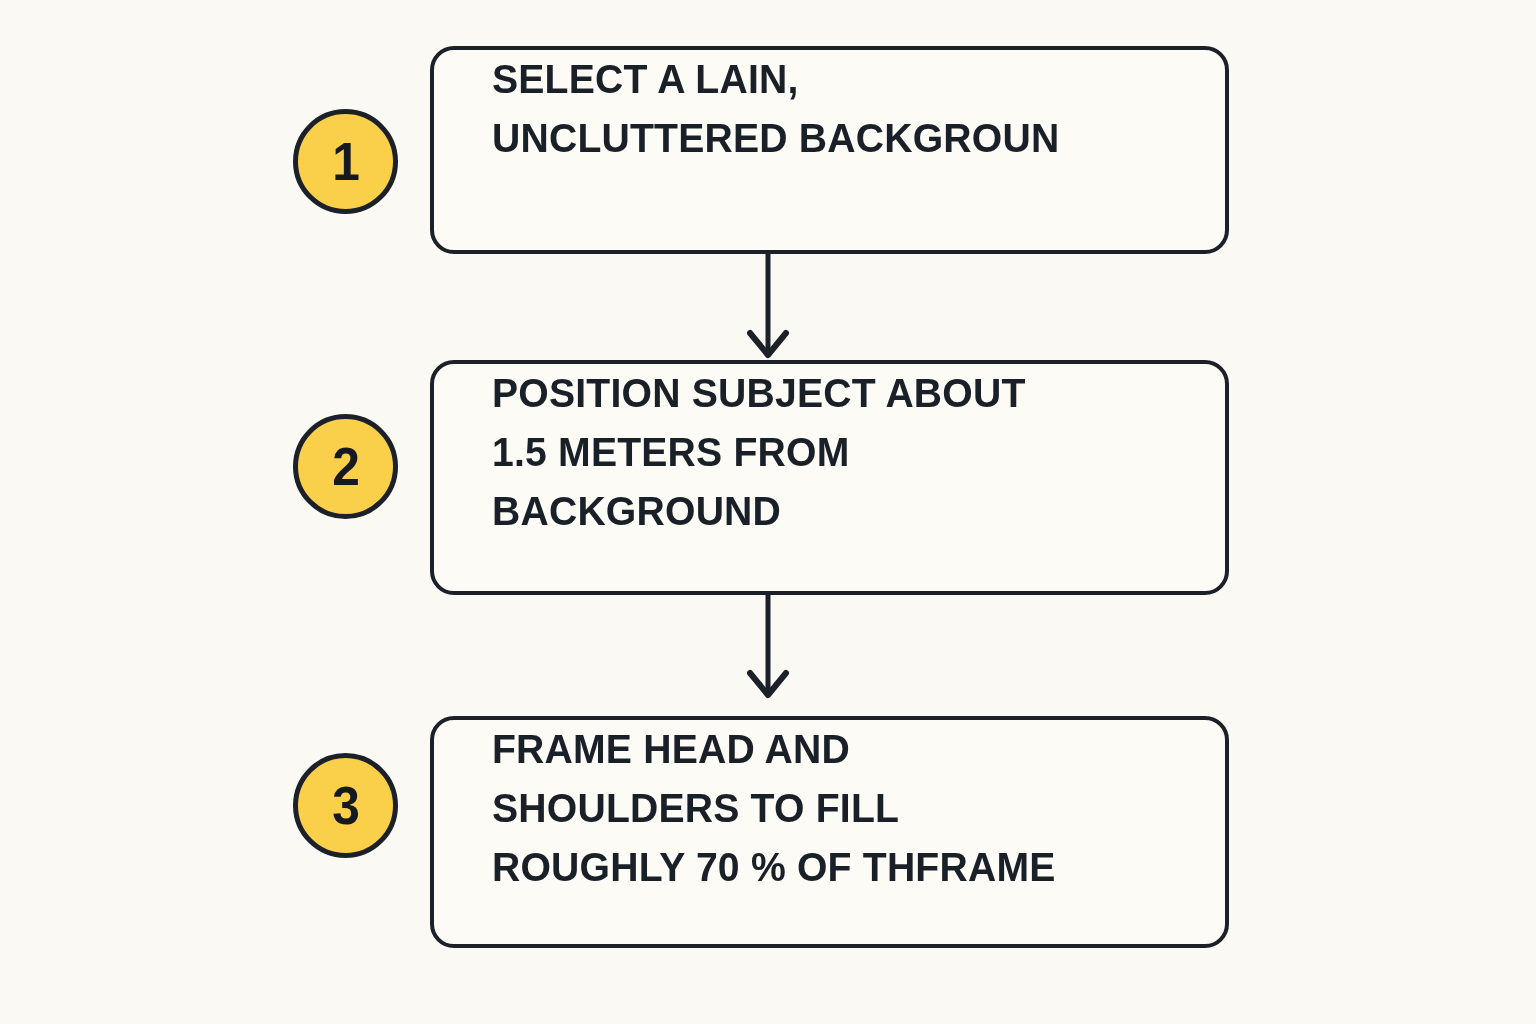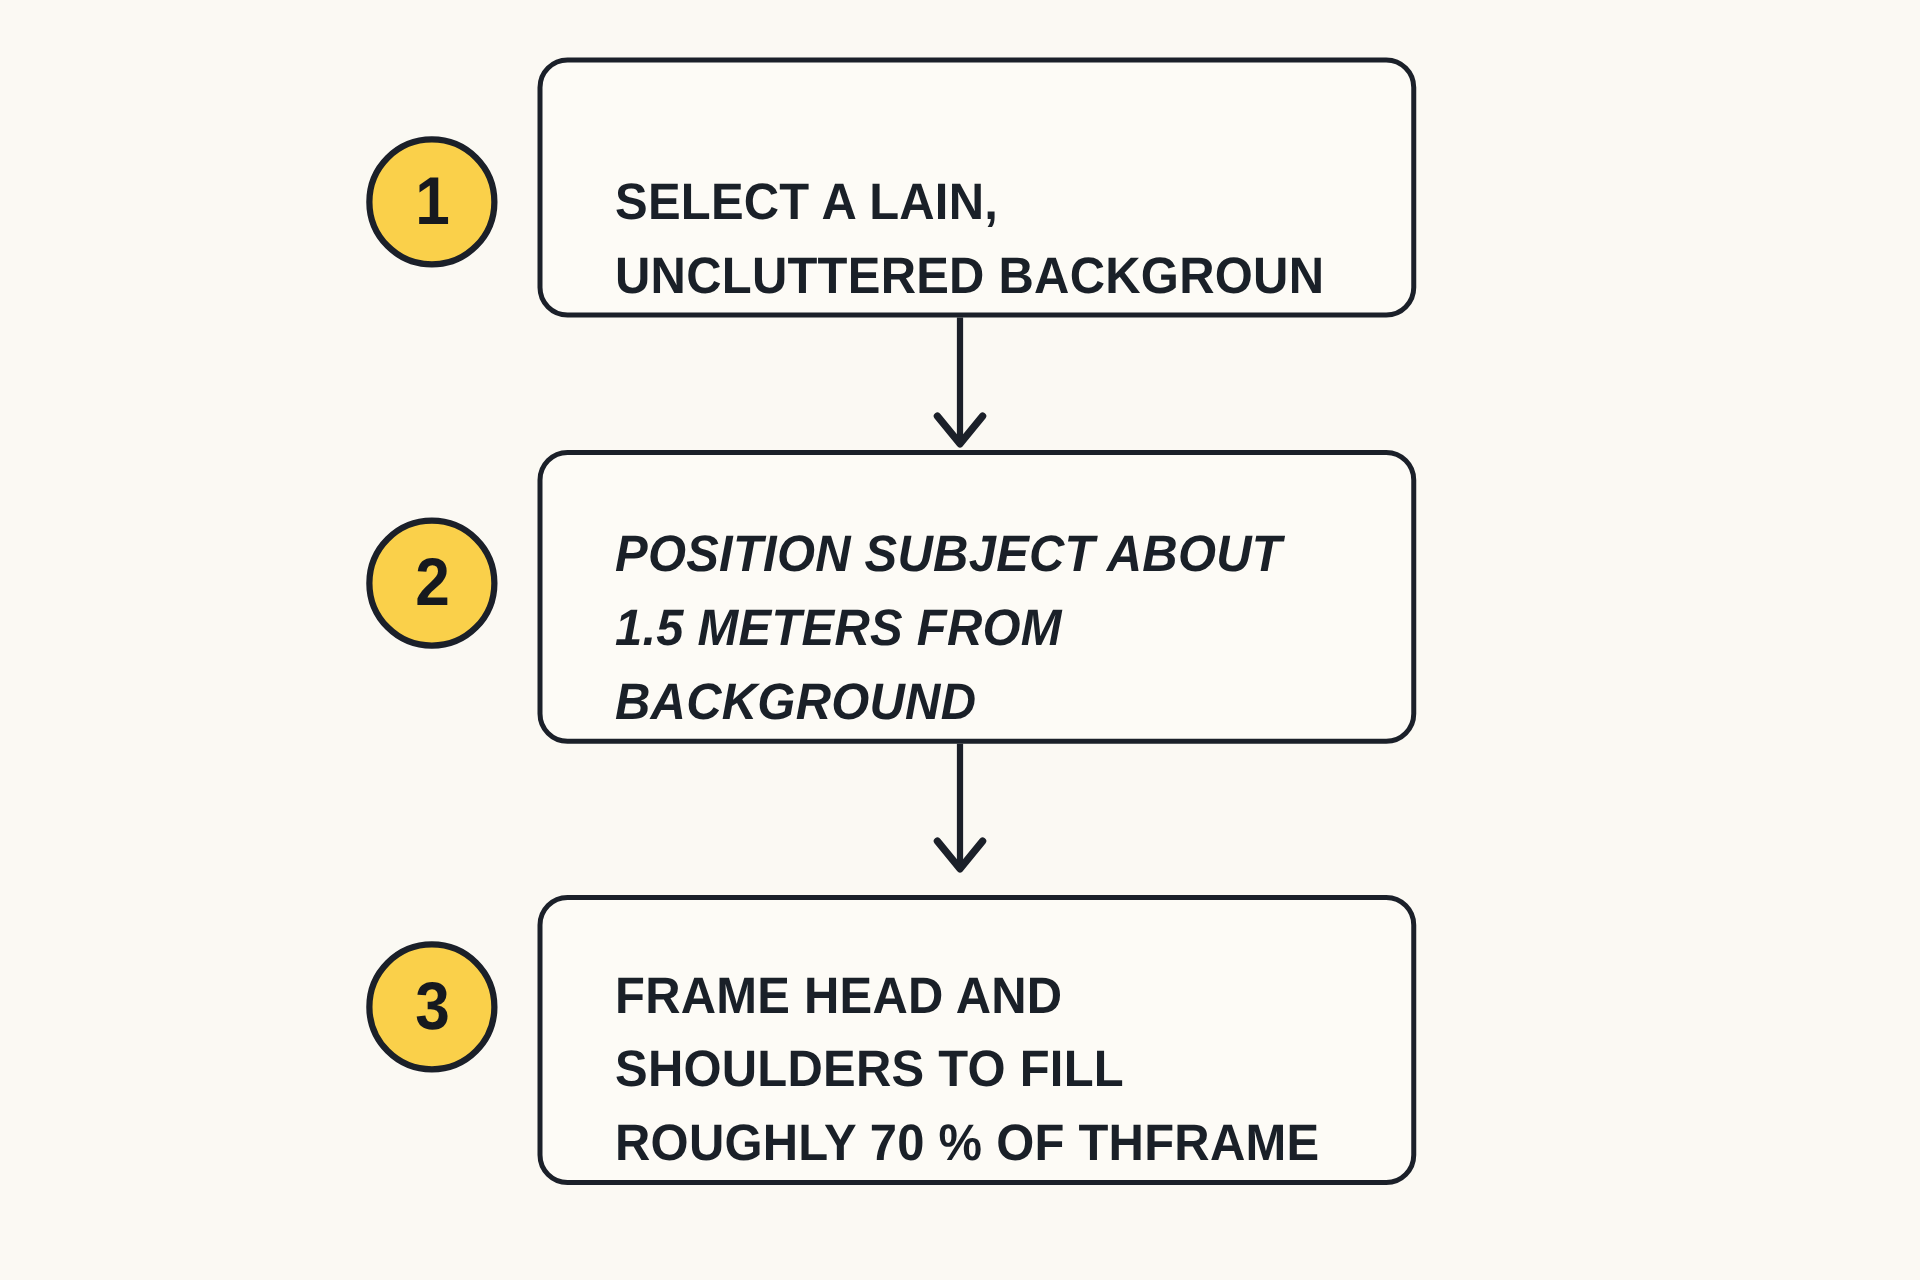--- a/index.html
+++ b/index.html
@@ -48,28 +48,28 @@
     line-height: 1;
     letter-spacing: -0.5px;
     transform: scaleX(0.92) translateY(-1px);
     font-family: "Liberation Sans", "DejaVu Sans", sans-serif;
   }
 
   
   .step-box {
     position: absolute;
     left: 430px;
-    width: 703px;
+    width: 799px;
     border: 4px solid #1B2029;
     border-radius: 24px;
     background: #FDFBF6;
     box-sizing: border-box;
     display: flex;
     flex-direction: column;
-    justify-content: flex-end;
+    justify-content: flex-start;
   }
   .step-text {
     padding: 0 0 0 58px;
   }
   .step-line {
     display: block;
     font-size: 41px;
     font-weight: 700;
     line-height: 59px;
     color: #1A2028;
@@ -116,21 +116,21 @@
       <polyline points="8,79 26,101 44,79" fill="none" stroke="#1B2029" stroke-width="6" stroke-linecap="round" stroke-linejoin="round"></polyline>
     </svg>
   </div>
 
   <div class="step-row" style="top:0;">
 
     <div class="step-badge" style="left:293px; top:414px;">
       <span class="step-badge-number">2</span>
     </div>
 
-    <div class="step-box" style="top:360px; height:235px;font-style:italic;">
+    <div class="step-box" style="top:360px; height:235px;">
       <div class="step-text">
         <span class="step-line">POSITION SUBJECT ABOUT</span>
         <span class="step-line">1.5 METERS FROM</span>
         <span class="step-line">BACKGROUND</span>
       </div>
     </div>
   </div>
 
   <div class="connector" style="top:595px; height:105px;">
     <svg width="52" height="105" viewBox="0 0 52 105">

